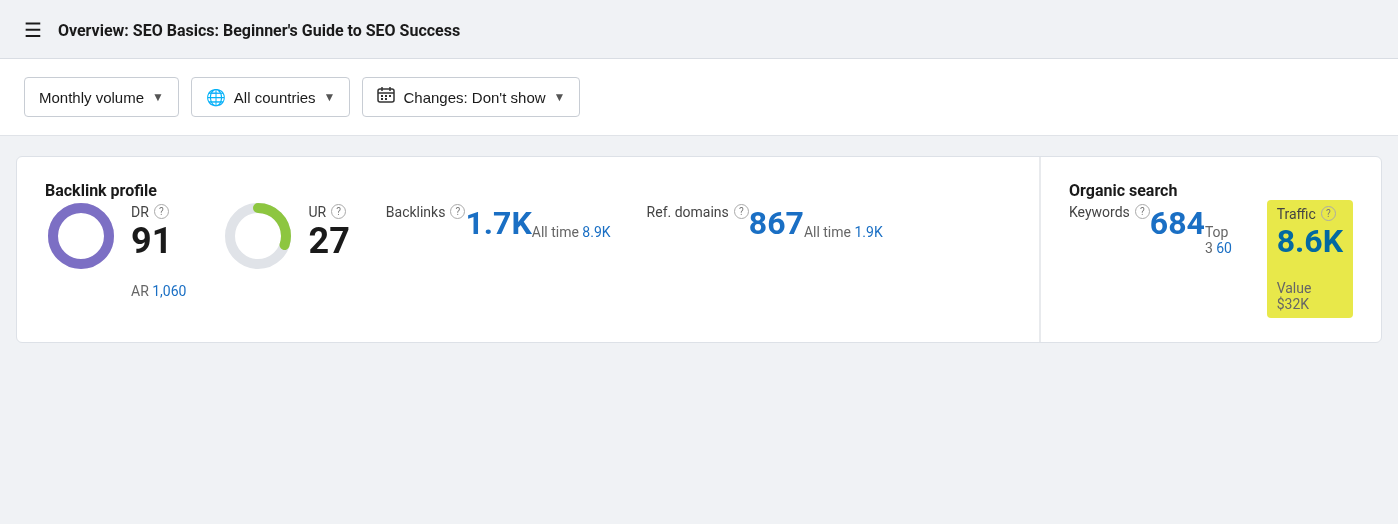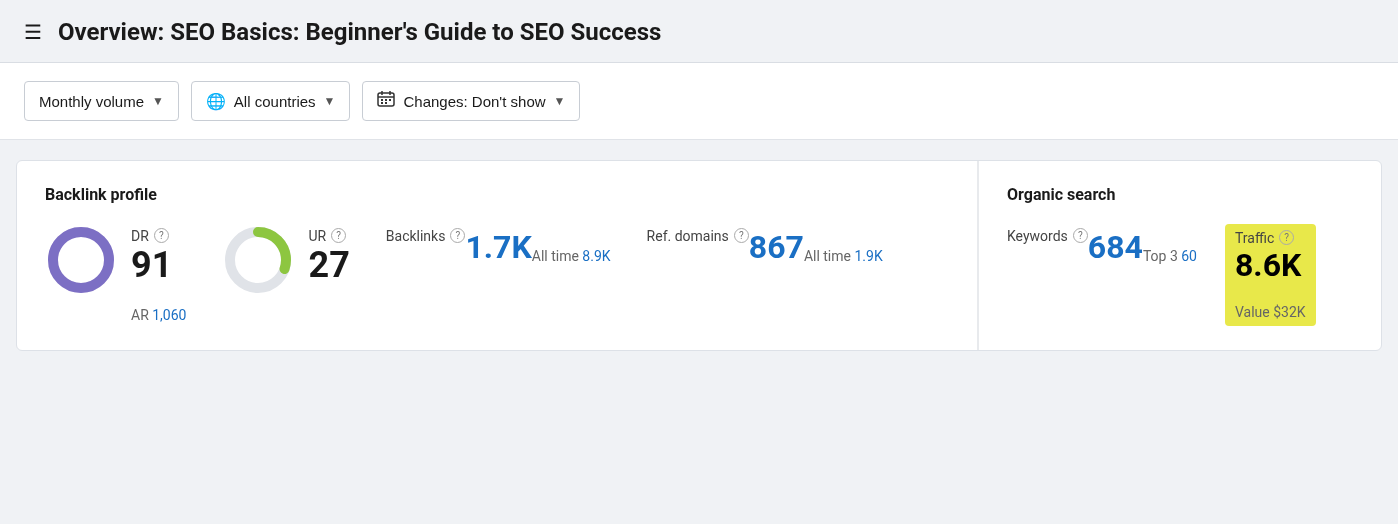--- a/index.html
+++ b/index.html
@@ -18,21 +18,21 @@
       align-items: center;
       gap: 16px;
       border-bottom: 1px solid #d9dde3;
     }
     .hamburger {
       font-size: 20px;
       cursor: pointer;
       color: #1a1a1a;
     }
     .page-title {
-      font-size: 24px;
+      font-size: 16px;
       font-weight: 700;
       color: #1a1a1a;
     }
 
     
     .filter-bar {
       background: #fff;
       padding: 18px 24px;
       display: flex;
       gap: 12px;
@@ -79,21 +79,20 @@
     
     .backlink-card {
       flex: 1;
       padding: 24px 28px;
       border-right: 2px solid #e8eaed;
     }
     .card-section-title {
       font-size: 16px;
       font-weight: 700;
       color: #1a1a1a;
-      margin-bottom: 20px;
     }
 
     .metrics-row {
       display: flex;
       align-items: flex-start;
       gap: 36px;
     }
 
     
     .metric-group {
@@ -157,21 +156,21 @@
 
     .metric-value-blue {
       font-size: 32px;
       font-weight: 700;
       color: #1a6fc4;
       line-height: 1.2;
     }
 
     
     .organic-card {
-      width: 402px;
+      width: 340px;
       padding: 24px 28px;
     }
 
     .organic-metrics-row {
       display: flex;
       align-items: flex-start;
       gap: 28px;
     }
 
     
@@ -179,21 +178,21 @@
       background: #e8e84a;
       border-radius: 4px;
       padding: 6px 10px;
       display: flex;
       flex-direction: column;
     }
     .traffic-highlight .metric-label {
       color: #444;
     }
     .traffic-highlight .metric-value-blue {
-      color: #000000;
+      color: #0369a1;
     }
 
     
     svg.donut {
       width: 72px;
       height: 72px;
     }
   </style>
 </head>
 <body>

